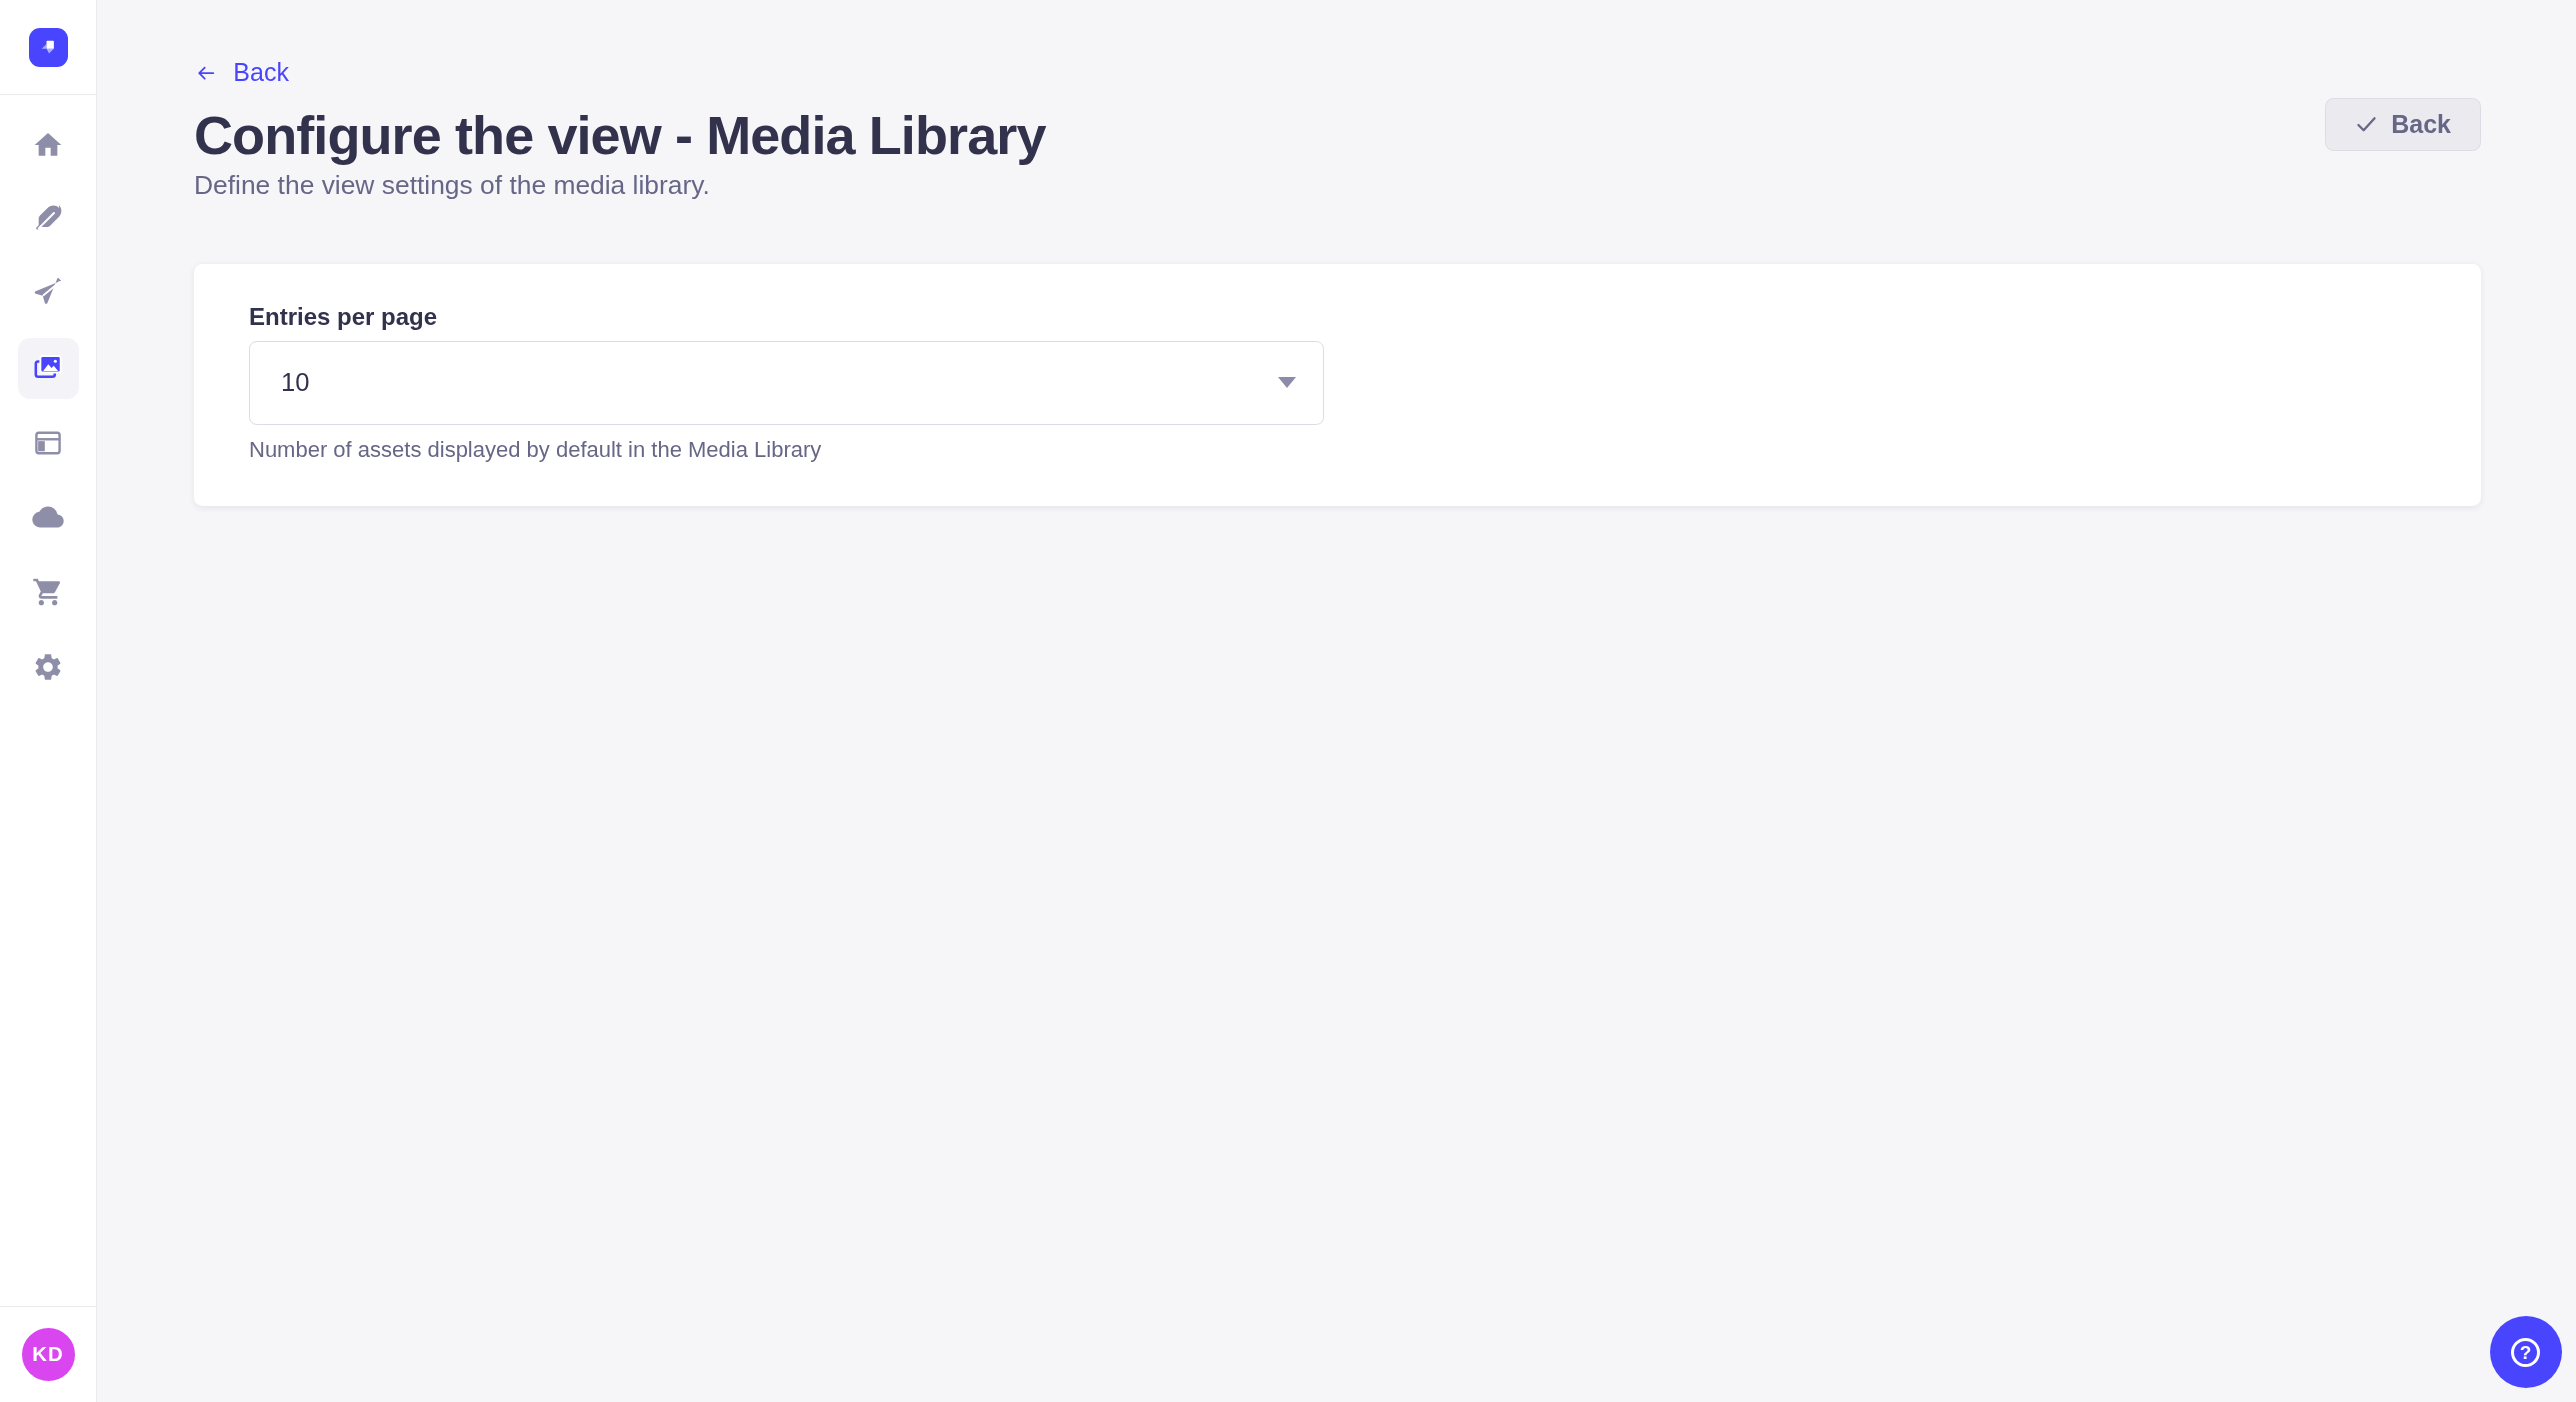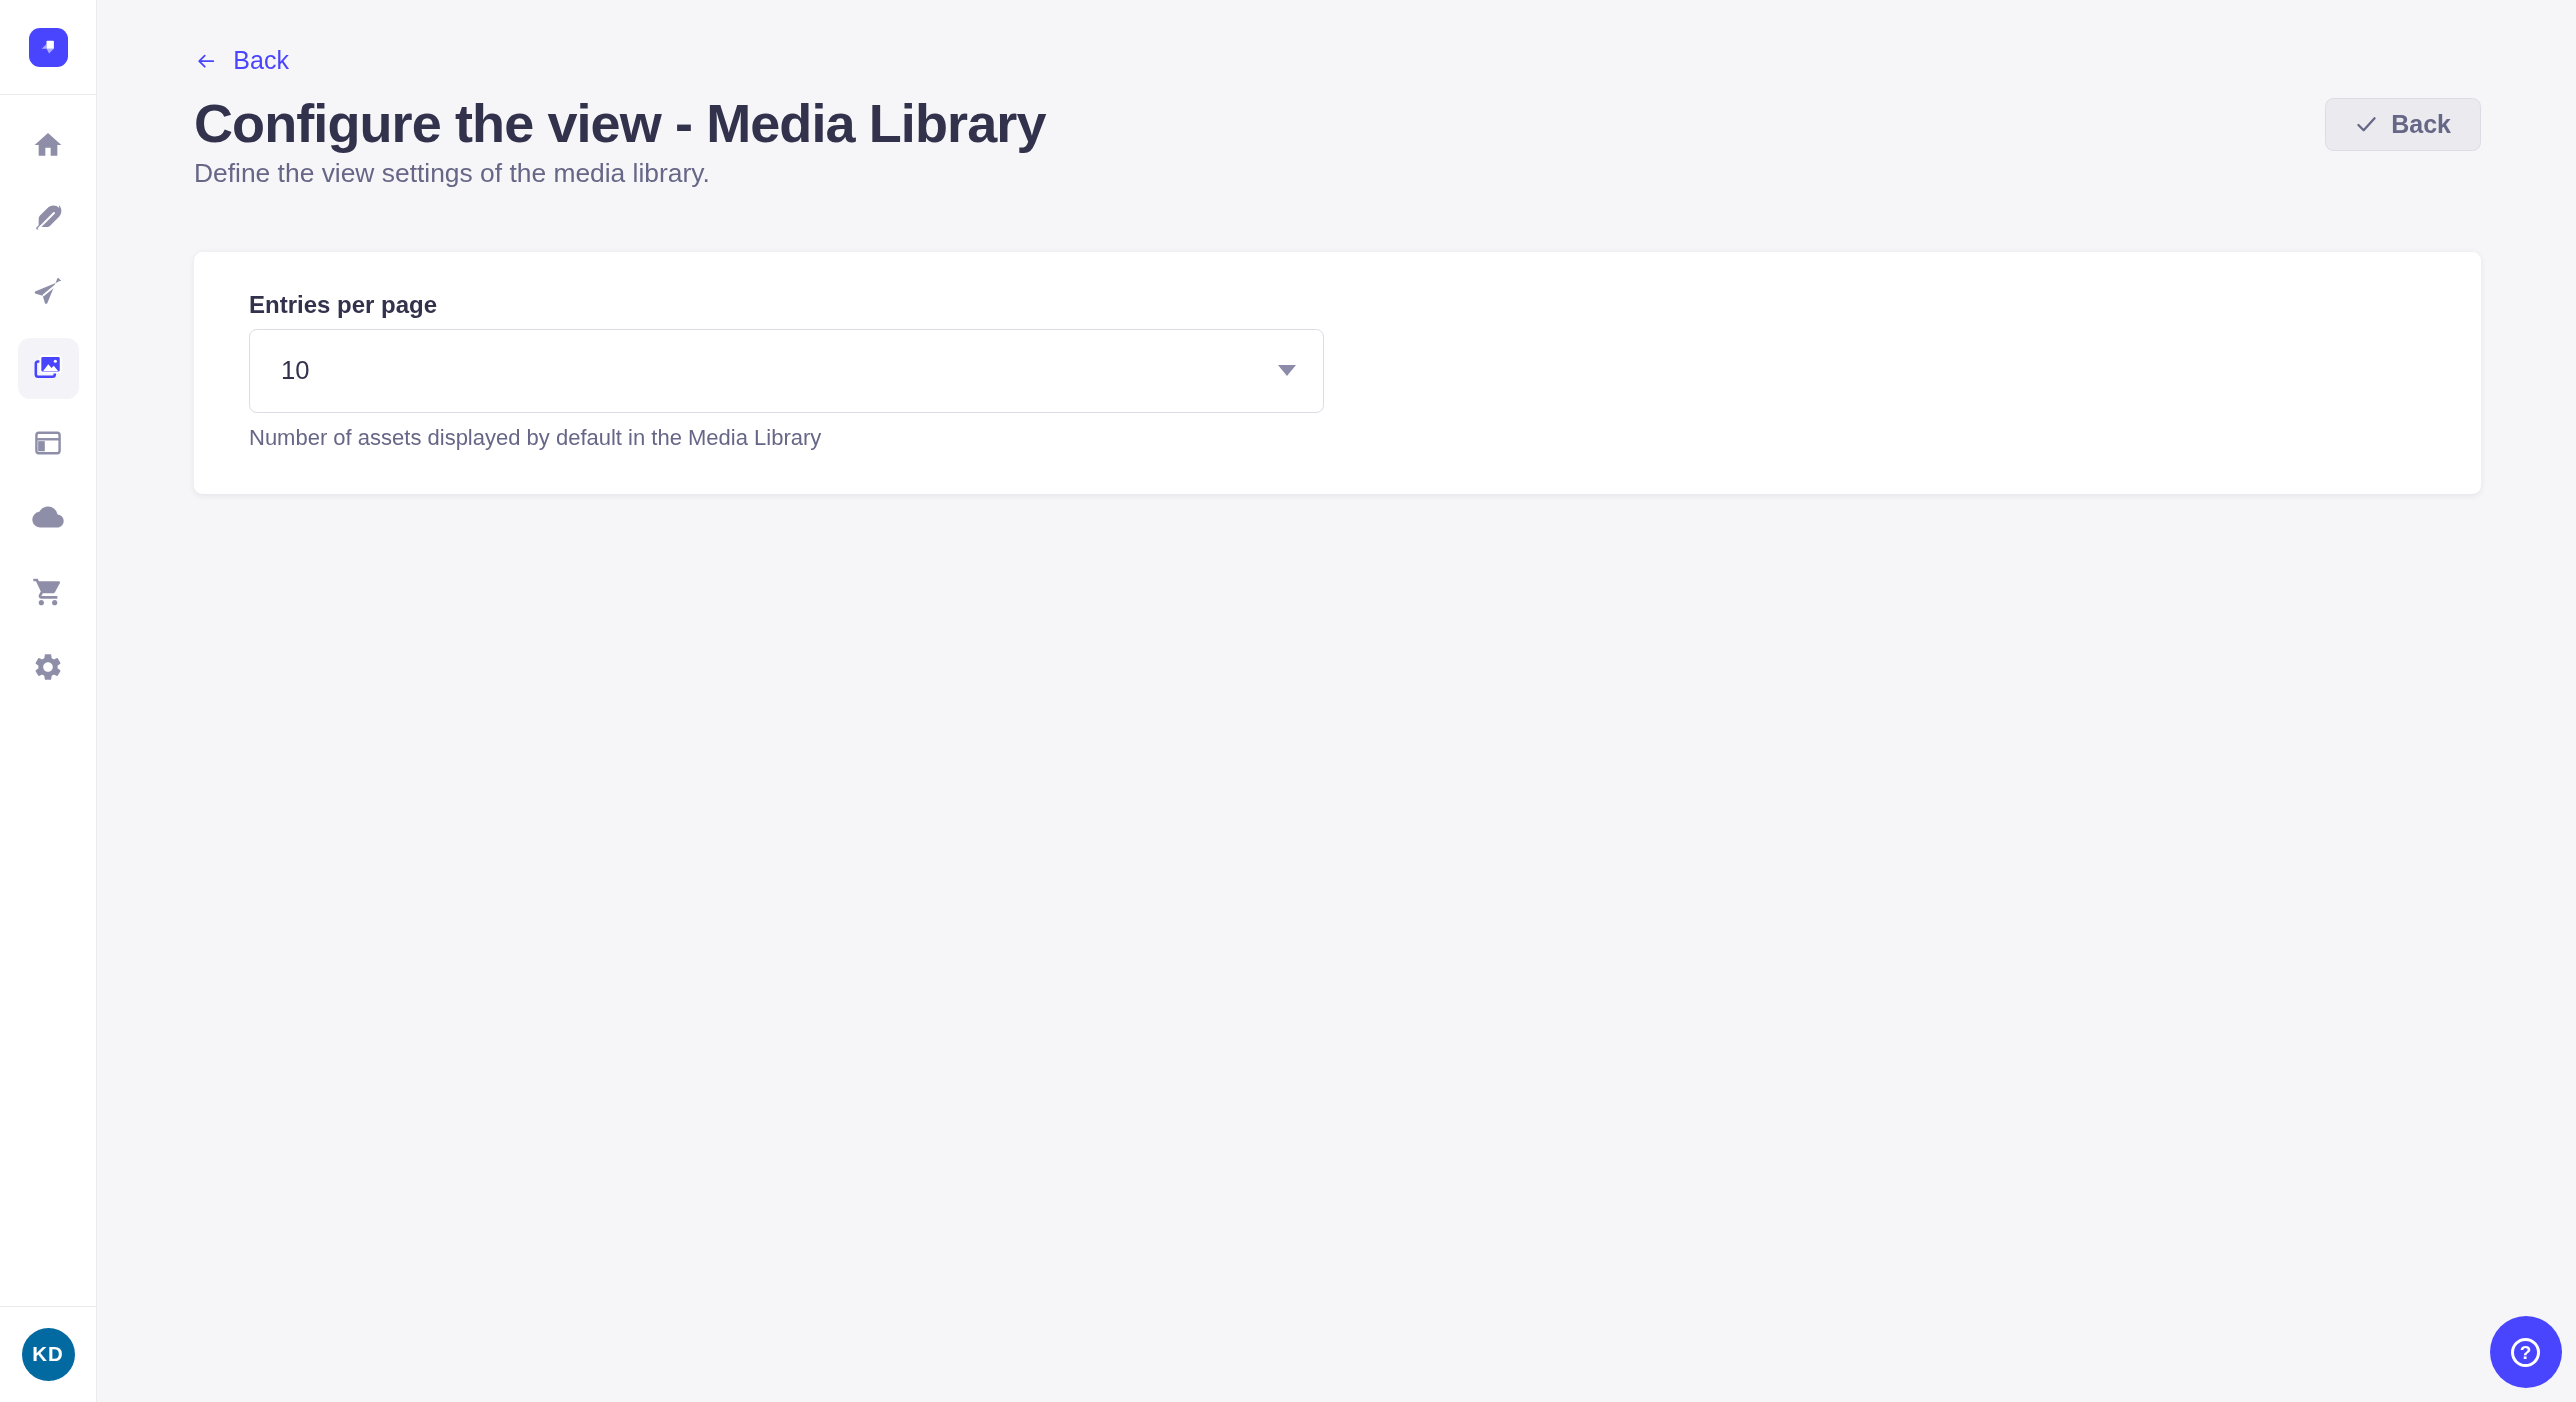--- a/index.html
+++ b/index.html
@@ -44,30 +44,30 @@
   }
   .nav-item.active { background:#f4f4f8; }
   .nav-item svg { display:block; }
   .user-section {
     width:100%; height:96px; flex:0 0 96px;
     border-top:1.7px solid #eaeaef;
     display:flex; align-items:center; justify-content:center;
   }
   .avatar {
     width:53px; height:53px; border-radius:50%;
-    background:#0369a1;
+    background:#d946ef;
     color:#ffffff; font-size:20.4px; font-weight:700; letter-spacing:0.9px;
     display:flex; align-items:center; justify-content:center;
     cursor:pointer;
   }
 
   
   .main {
     position:absolute; left:97px; top:0; right:0; bottom:0;
-    padding:48px 95px 0 97px;
+    padding:60px 95px 0 97px;
   }
   .back-link {
     display:inline-flex; align-items:center; gap:15.3px;
     color:#4945ff; font-size:25px; line-height:25.6px;
     text-decoration:none; cursor:pointer;
   }
   .back-link svg { display:block; }
   .page-title {
     margin-top:22px;
     font-size:54px; line-height:54px; font-weight:700;

